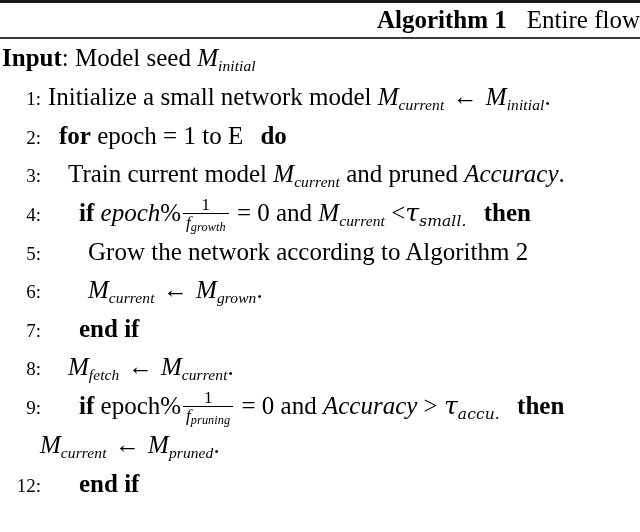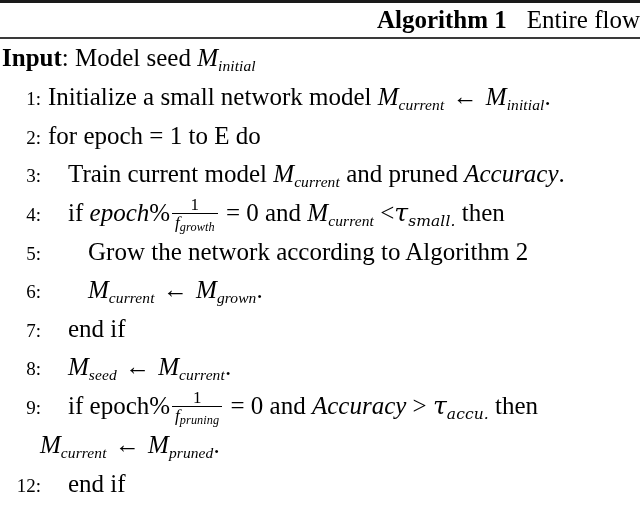--- a/index.html
+++ b/index.html
@@ -62,21 +62,21 @@
     font-size: 19px;
     padding-right: 7px;
     box-sizing: border-box;
   }
   .body-txt {
     display: block;
   }
   .ind0  { padding-left: 0px; }
   .ind1  { padding-left: 20px; }
   .ind2  { padding-left: 40px; }
-  .kw { font-weight: normal; }
+  .kw { font-weight: bold; margin-left: 11px; }
   .mi {
     font-family: "Liberation Serif", "DejaVu Serif", serif;
     font-style: italic;
   }
   .mvar {
     font-style: italic;
     font-family: "Liberation Serif", "DejaVu Serif", serif;
   }
   sub {
     font-size: 0.62em;
@@ -201,21 +201,21 @@
     <div class="step">
       <span class="num">7:</span>
       <span class="body-txt ind1">
         <span class="kw">end if</span>
       </span>
     </div>
 
     <div class="step">
       <span class="num">8:</span>
       <span class="body-txt ind1">
-        <span class="mvar"><span>M</span><sub>seed</sub></span>
+        <span class="mvar"><span>M</span><sub>fetch</sub></span>
         <span class="arrow">←</span>
         <span class="mvar"><span>M</span><sub>current</sub></span><span>.</span>
       </span>
     </div>
 
     <div class="step">
       <span class="num">9:</span>
       <span class="body-txt ind1">
         <span class="kw">if</span>
         <span>epoch</span><span class="op">%</span><span class="frac"><span class="numer">1</span><span class="denom"><span>f</span><sub>pruning</sub></span></span>

